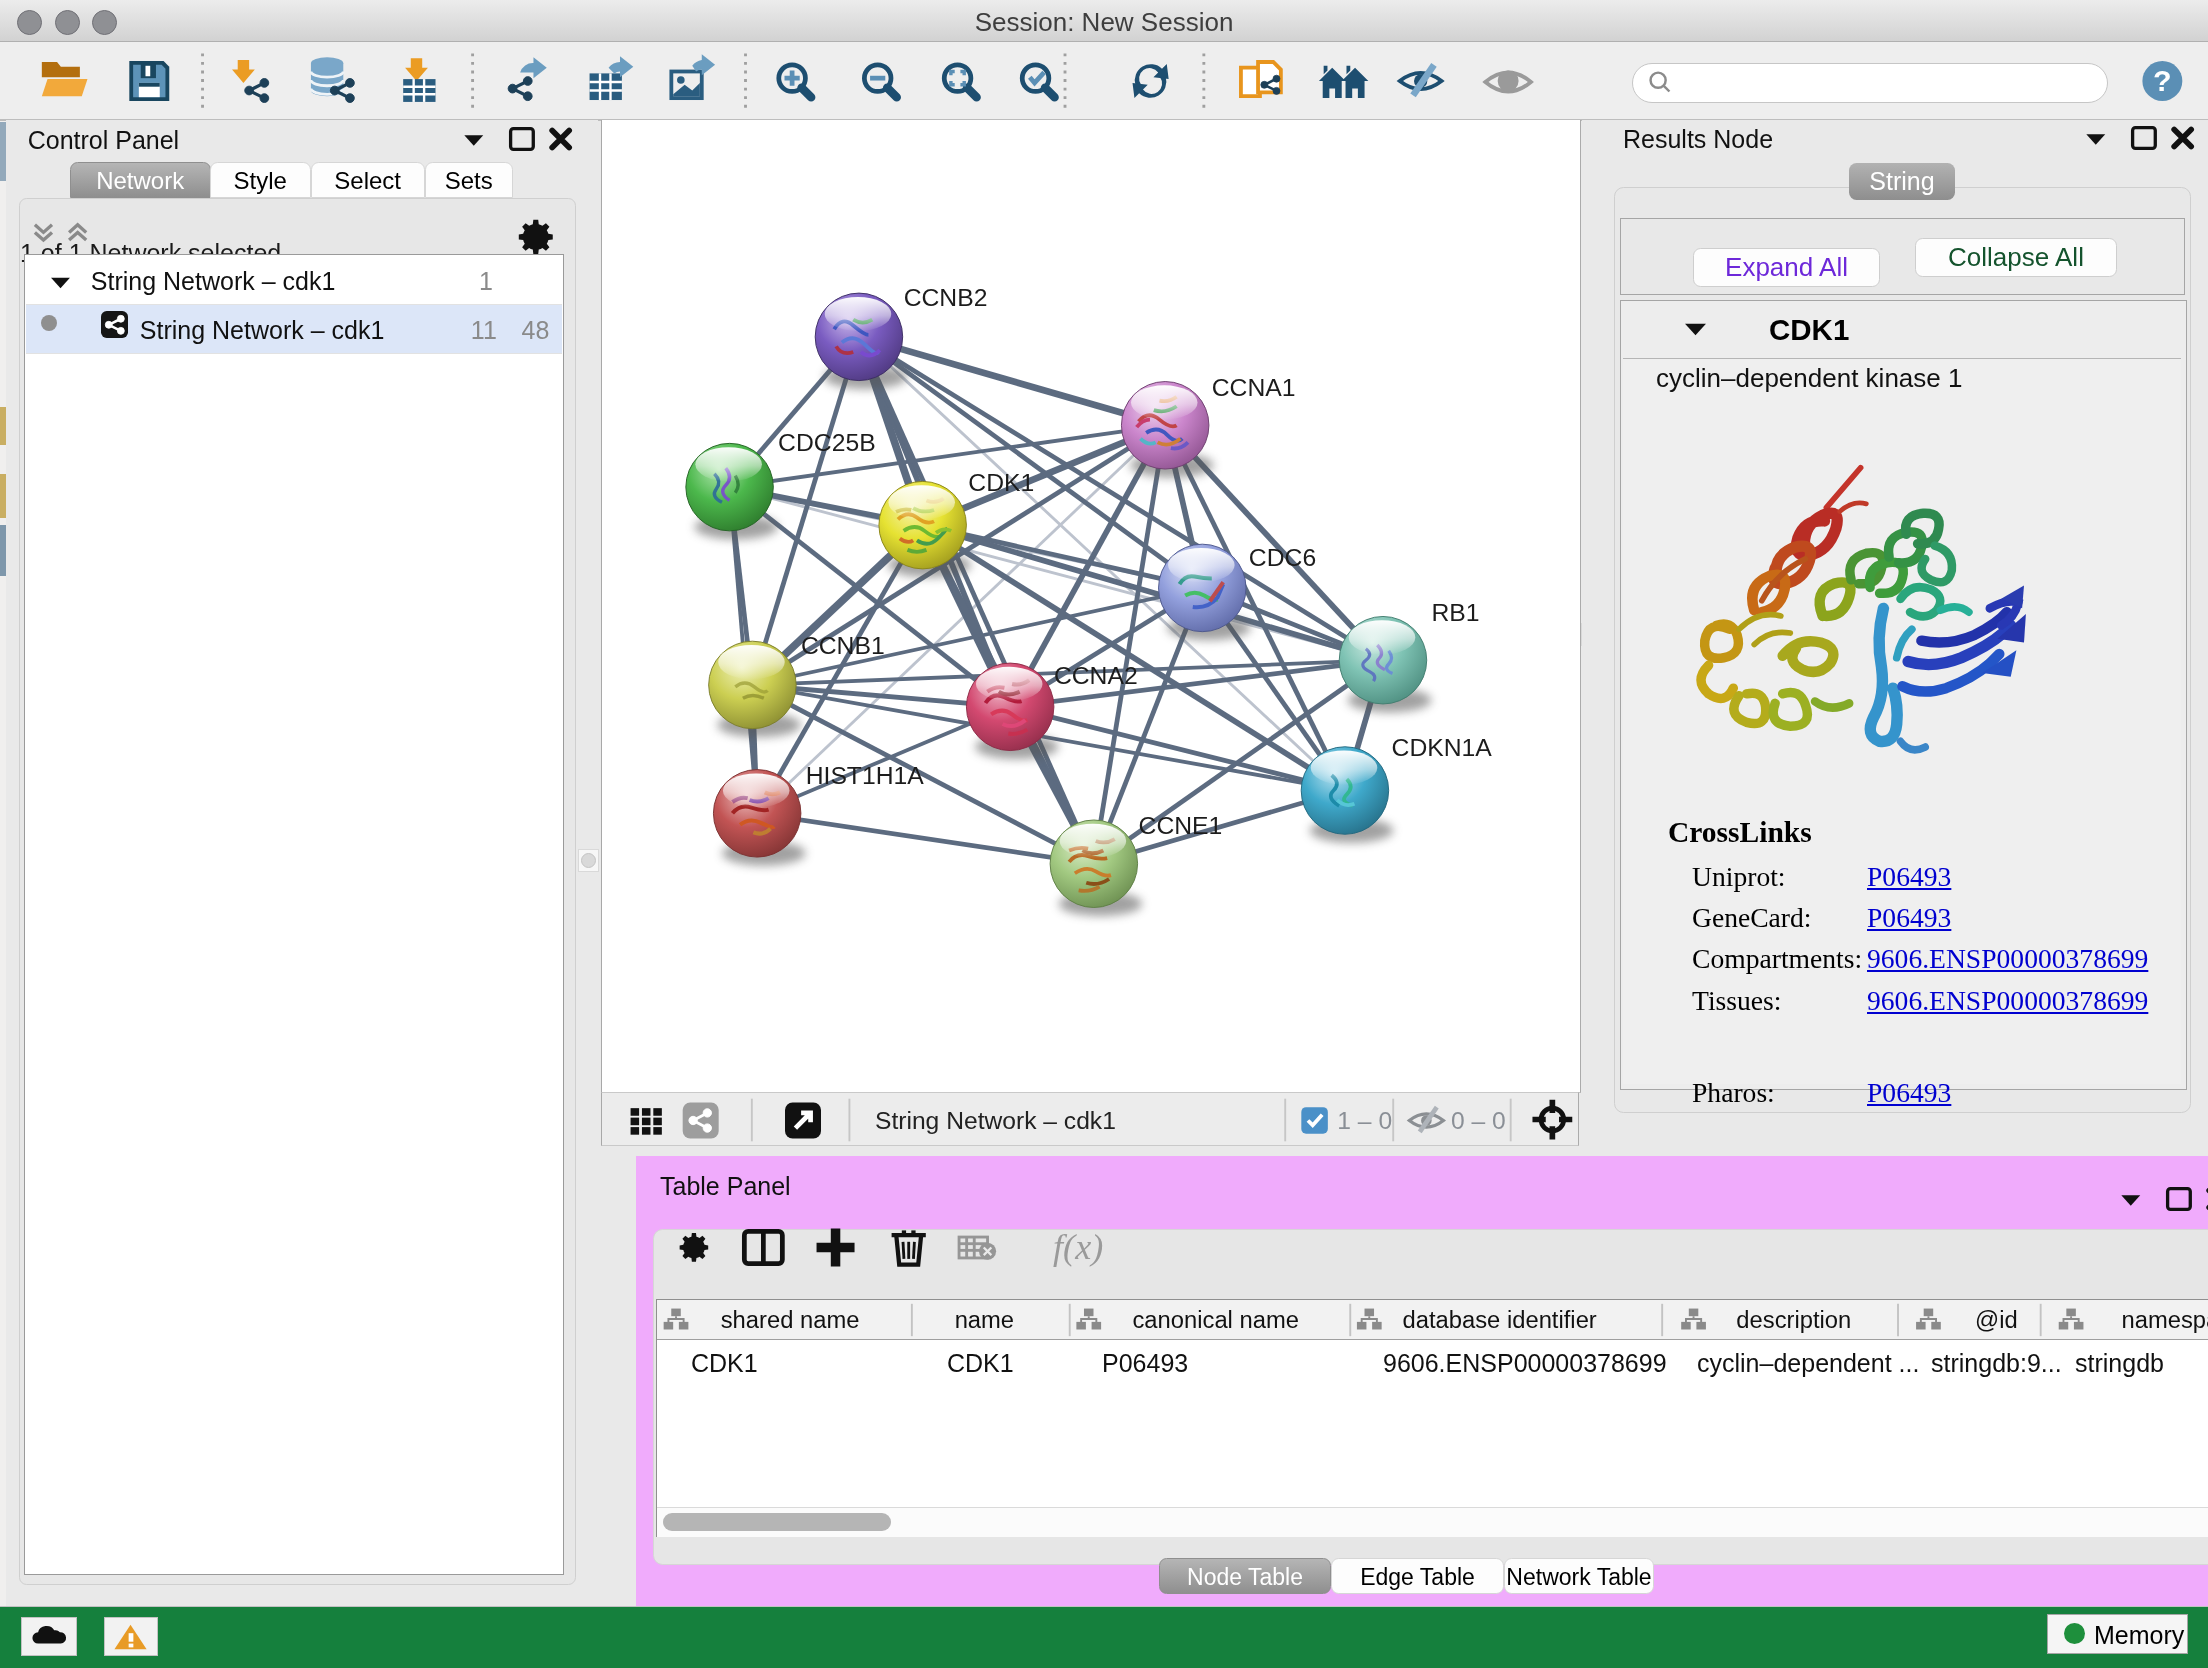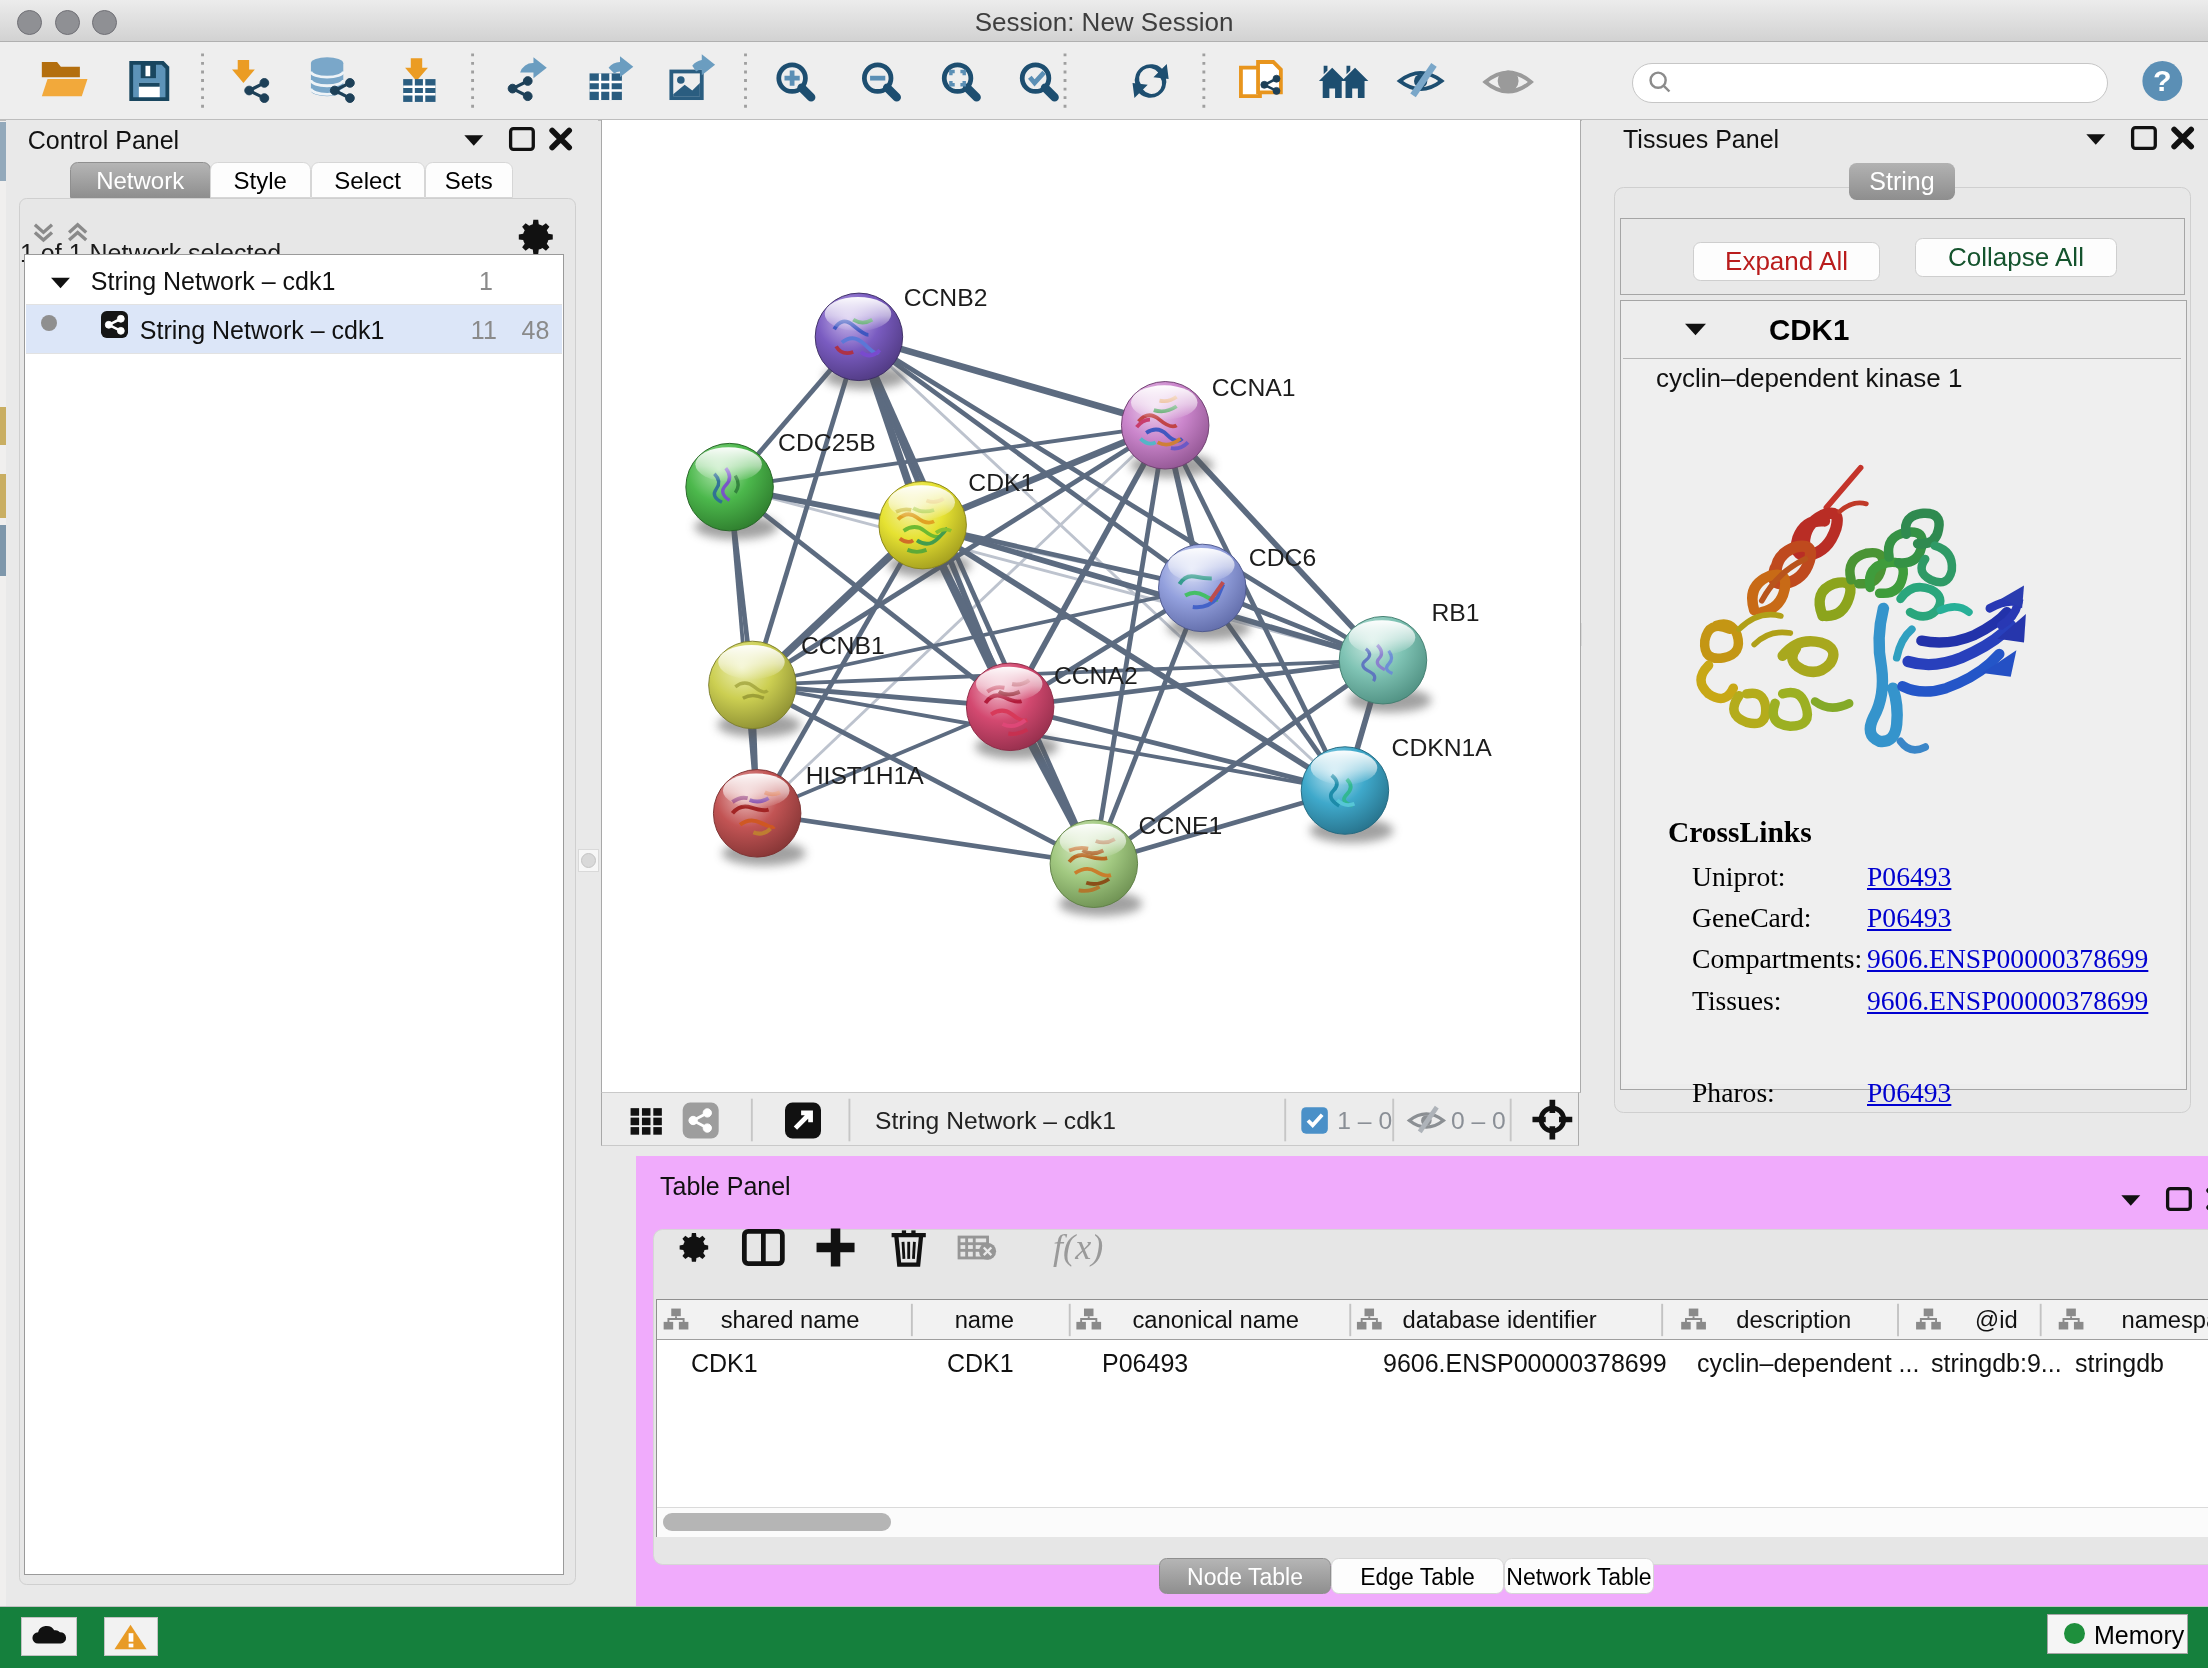--- a/index.html
+++ b/index.html
@@ -611,33 +611,33 @@
 </svg>
 </div>
 <div class="abs" style="left:1410px;top:1168px;width:16px;height:16px;border-radius:50%;background:#cdcdcd;border:1px solid #b2b2b2;"></div>
 <div class="abs knob" style="left:578px;top:849px;">
     <div></div>
   </div>
 <div class="abs knob" style="left:1581px;top:623px;">
     <div></div>
   </div>
 <div class="abs" id="rpanel">
-  <div class="ptitle" style="left:41px;top:4.8px;">Tissues Panel</div>
+  <div class="ptitle" style="left:41px;top:4.8px;">Results Node</div>
   <svg width="114" height="34" viewBox="0 0 120 36" style="position:absolute;left:504px;top:1.9px;">
     <path d="M0,13 L20,13 L10,24 Z" fill="#111"></path>
     <rect x="49" y="6" width="24" height="22" rx="3" fill="none" stroke="#111" stroke-width="3.5"></rect>
     <path d="M93,8 L111,26 M111,8 L93,26" stroke="#111" stroke-width="6" stroke-linecap="round"></path>
   </svg>
   <div style="position:absolute;left:267px;top:43px;width:106px;height:37px;border-radius:7.6px;z-index:5;
     background:linear-gradient(#b2b2b2,#8e8e8e);color:#fff;font-size:25px;text-align:center;line-height:37px;">String</div>
   <div style="position:absolute;left:32px;top:67px;width:575px;height:924px;background:#e8e8e8;
     border:1px solid #cfcfcf;border-radius:9.5px;"></div>
   <div style="position:absolute;left:38px;top:98px;width:563px;height:75px;border:1px solid #a5a5a5;background:#e8e8e8;"></div>
-  <div style="position:absolute;left:111px;top:122px;width:185px;height:37px;background:#fdfdfd;border:1px solid #cecece;
-     border-radius:7.6px;font-size:26px;text-align:center;line-height:37px;color:#b91c1c;">Expand All</div>
+  <div style="position:absolute;left:111px;top:128px;width:185px;height:37px;background:#fdfdfd;border:1px solid #cecece;
+     border-radius:7.6px;font-size:26px;text-align:center;line-height:37px;color:#6d28d9;">Expand All</div>
   <div style="position:absolute;left:333px;top:118px;width:200px;height:37px;background:#fdfdfd;border:1px solid #cecece;
      border-radius:7.6px;font-size:26px;text-align:center;line-height:37px;color:#14532d;">Collapse All</div>
   <div style="position:absolute;left:38px;top:180px;width:565px;height:788px;border:1px solid #a5a5a5;background:#ededed;"></div>
   <svg width="25" height="19" viewBox="0 0 26 20" style="position:absolute;left:101px;top:200px;">
     <path d="M2,4 L24,4 L13,16 Z" fill="#111"></path>
   </svg>
   <div style="position:absolute;left:187px;top:193px;font-size:29.5px;font-weight:bold;color:#000;">CDK1</div>
   <div style="position:absolute;left:41px;top:238px;width:558px;height:725px;background:#efefef;border-top:1px solid #b5b5b5;"></div>
   <div style="position:absolute;left:74px;top:243px;font-size:26px;color:#111;">cyclin–dependent kinase 1</div>
   <svg id="protein" width="380" height="314" viewBox="0 0 400 330" style="position:absolute;left:81px;top:338px;">

